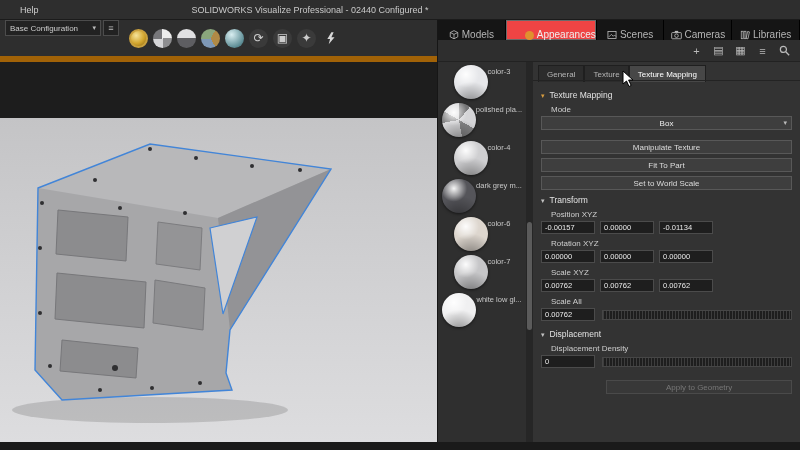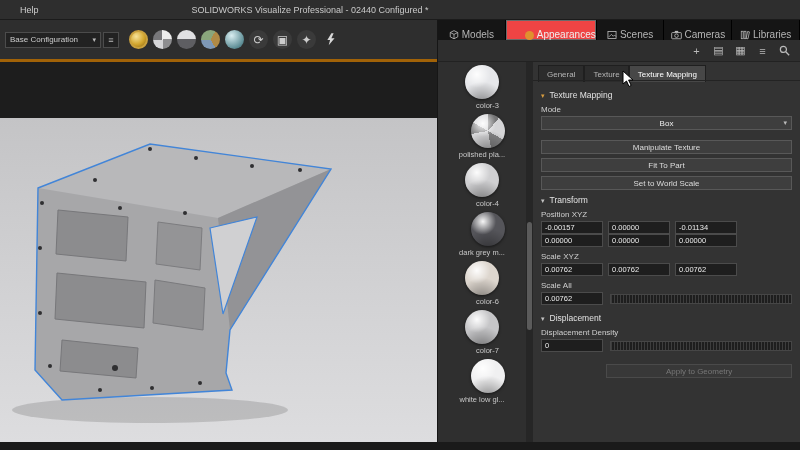--- a/index.html
+++ b/index.html
@@ -11,22 +11,22 @@
   }
   
   .titlebar { height:20px; background:#2e2e2e; border-bottom:1px solid #1b1b1b;
     display:flex; align-items:center; font-size:9px; position:relative; }
   .menu-help { padding:0 20px; color:#cfcfcf; height:100%; display:flex; align-items:center; }
   .win-title { position:absolute; left:0; width:620px; text-align:center; color:#c9c9c9; }
   
   .content { display:flex; height:422px; }
   .left-col { width:437px; display:flex; flex-direction:column; }
   
-  .toolbar { height:42px; background:#2e2e2e; border-bottom:3px solid #a16207;
-    display:flex; align-items:center; padding:0 5px; }
+  .toolbar { height:42px; background:#2e2e2e; border-bottom:6px solid #a16207;
+    display:flex; padding:0 5px; }
   .config-combo { width:96px; height:16px; background:#222; border:1px solid #4c4c4c;
     display:flex; align-items:center; justify-content:space-between; padding:0 4px;
     font-size:8px; color:#ccc; }
   .combo-menu { width:16px; height:16px; margin-left:2px; background:#222; border:1px solid #4c4c4c;
     display:flex; align-items:center; justify-content:center; font-size:9px; color:#bbb; }
   .tool-icons { display:flex; gap:5px; margin-left:10px; align-items:center; }
   .tbicon { width:19px; height:19px; border-radius:50%; display:flex; align-items:center;
     justify-content:center; font-size:12px; color:#ccc; background:#3a3a3a; }
   .ic-gold { background:radial-gradient(circle at 35% 30%, #f6e39a, #d3a62e 55%, #8a6410); border:2px solid #caa13e; }
   .ic-split { background:conic-gradient(#ededed 0 90deg, #8e8e90 90deg 180deg, #d6d6d8 180deg 270deg, #77777a 270deg); }
@@ -49,21 +49,21 @@
   .tab svg { flex:none; }
   .appear-dot { width:9px; height:9px; border-radius:50%; }
   .panel-toolbar { height:22px; background:#2e2e2e; border-bottom:1px solid #222;
     display:flex; align-items:center; justify-content:flex-end; gap:9px; padding:0 9px;
     font-size:11px; color:#b9b9b9; }
   .pt-icon { display:flex; align-items:center; justify-content:center; width:13px; height:13px; }
   .panel-body { flex:1; display:flex; min-height:0; }
   
   .materials { width:88px; background:#2f2f2f; display:flex; flex-direction:column;
     align-items:center; padding-top:3px; overflow:hidden; }
-  .mat-item { display:flex; flex-direction:column; align-items:flex-end; margin-bottom:4px; }
+  .mat-item { display:flex; flex-direction:row; align-items:flex-start; margin-bottom:4px; }
   .sphere { width:34px; height:34px; border-radius:50%;
     background-image:radial-gradient(circle at 35% 28%, rgba(255,255,255,.95) 0%, rgba(255,255,255,0) 40%),
                      radial-gradient(circle at 50% 120%, rgba(0,0,0,.45), rgba(0,0,0,0) 55%);
     box-shadow:0 1px 3px rgba(0,0,0,.55); }
   .sphere-faceted { background-image:radial-gradient(circle at 35% 28%, rgba(255,255,255,.95) 0%, rgba(255,255,255,0) 40%),
                      conic-gradient(rgba(40,40,40,.55) 0 40deg, transparent 40deg 120deg, rgba(50,50,50,.5) 120deg 170deg, transparent 170deg 260deg, rgba(40,40,40,.45) 260deg 300deg, transparent 300deg),
                      radial-gradient(circle at 50% 120%, rgba(0,0,0,.45), rgba(0,0,0,0) 55%); }
   .mat-name { font-size:7.5px; color:#c8c8c8; margin-top:2px; white-space:nowrap; }
   .mat-scrollbar { width:7px; background:#262626; position:relative; }
   .mat-scroll-thumb { position:absolute; top:160px; height:108px; left:1px; right:1px;
@@ -71,29 +71,29 @@
   
   .props { flex:1; background:#333; display:flex; flex-direction:column; font-size:8px; min-width:0; }
   .subtabs { display:flex; height:15px; margin:3px 0 0 5px; }
   .subtab { padding:8px 8px; display:flex; align-items:center; color:#b5b5b5;
     background:#2c2c2c; border:1px solid #1f1f1f; border-bottom:none; font-size:8px; }
   .subtab.active { background:#474747; color:#fff; }
   .props-scroll { flex:1; padding:4px 8px 0 8px; border-top:1px solid #232323; }
   .section-header { display:flex; align-items:center; gap:5px; margin:5px 0 5px; color:#e2e2e2; font-size:8.5px; }
   .tri { font-size:7px; color:#d79c3f; line-height:1; }
   .tri.gray { color:#c3c3c3; }
-  .field-label { display:block; font-size:8px; color:#cfcfcf; margin:5px 0 2px; }
+  .field-label { display:block; font-size:8px; color:#cfcfcf; margin:5px 10px 2px; }
   .dropdown { height:14px; background:#3e3e3e; border:1px solid #585858; position:relative;
     display:flex; align-items:center; justify-content:center; color:#eee; }
   .dd-caret { position:absolute; right:4px; font-size:7px; color:#bbb; }
   .btn { height:14px; background:#3e3e3e; border:1px solid #585858; display:flex; align-items:center;
     justify-content:center; color:#ddd; margin-bottom:4px; }
   .btn-group { margin-top:10px; }
   .triple { display:flex; gap:5px; }
-  .num-input { width:62px; height:13px; background:#1e1e1e; border:1px solid #4b4b4b;
+  .num-input { width:54px; height:13px; background:#1e1e1e; border:1px solid #4b4b4b;
     color:#ececec; font-size:7.5px; padding:0 3px; font-family:"Liberation Sans",sans-serif; }
   .slider-row { display:flex; align-items:center; }
   .slider-track { flex:1; height:10px; margin-left:7px; background-color:#1e1e1e; border:1px solid #464646;
     background-image:repeating-linear-gradient(90deg,#3d3d3d 0 1px, transparent 1px 3px); }
   .btn.disabled { color:#777; background:#383838; border-color:#4a4a4a; width:74%; margin-left:auto; margin-top:12px; }
   
   .bottombar { height:8px; background:#1a1a1a; }
   
   .cursor { position:absolute; left:622px; top:70px; z-index:50; pointer-events:none; }
 </style>
@@ -298,20 +298,21 @@
               <span>Transform</span>
             </div>
 
             <label class="field-label">Position XYZ</label>
             <div class="triple">
               <input class="num-input" value="-0.00157" style="">
               <input class="num-input" value="0.00000" style="">
               <input class="num-input" value="-0.01134" style="">
             </div>
 
+            <label class="field-label">Rotation XYZ</label>
             <div class="triple">
               <input class="num-input" value="0.00000" style="">
               <input class="num-input" value="0.00000" style="">
               <input class="num-input" value="0.00000" style="">
             </div>
 
             <label class="field-label">Scale XYZ</label>
             <div class="triple">
               <input class="num-input" value="0.00762" style="">
               <input class="num-input" value="0.00762" style="">

